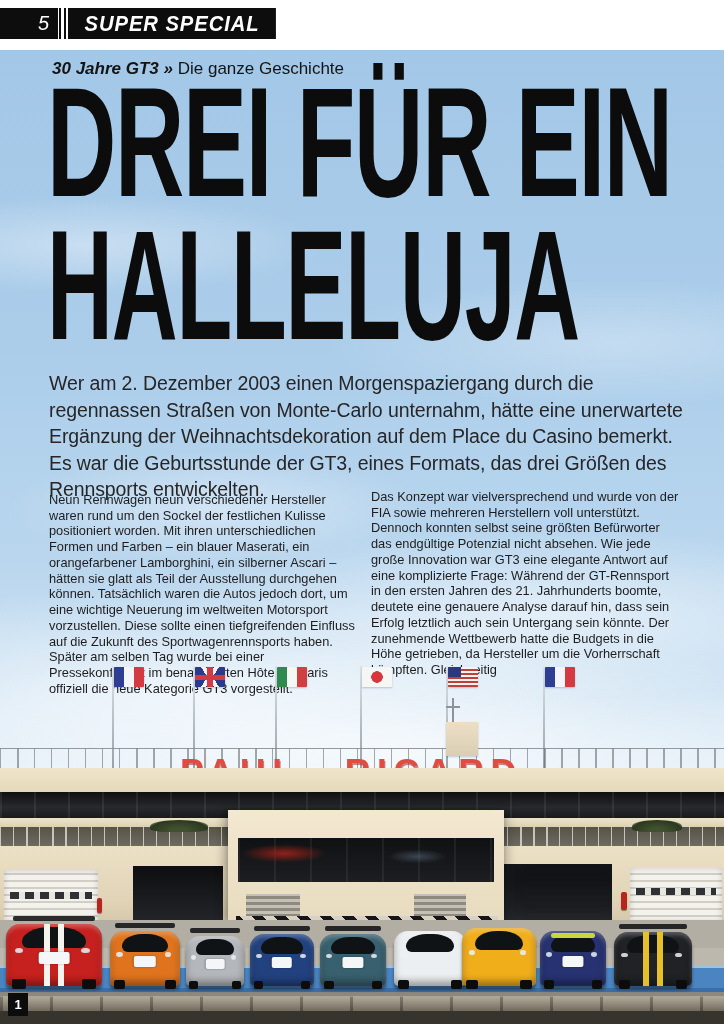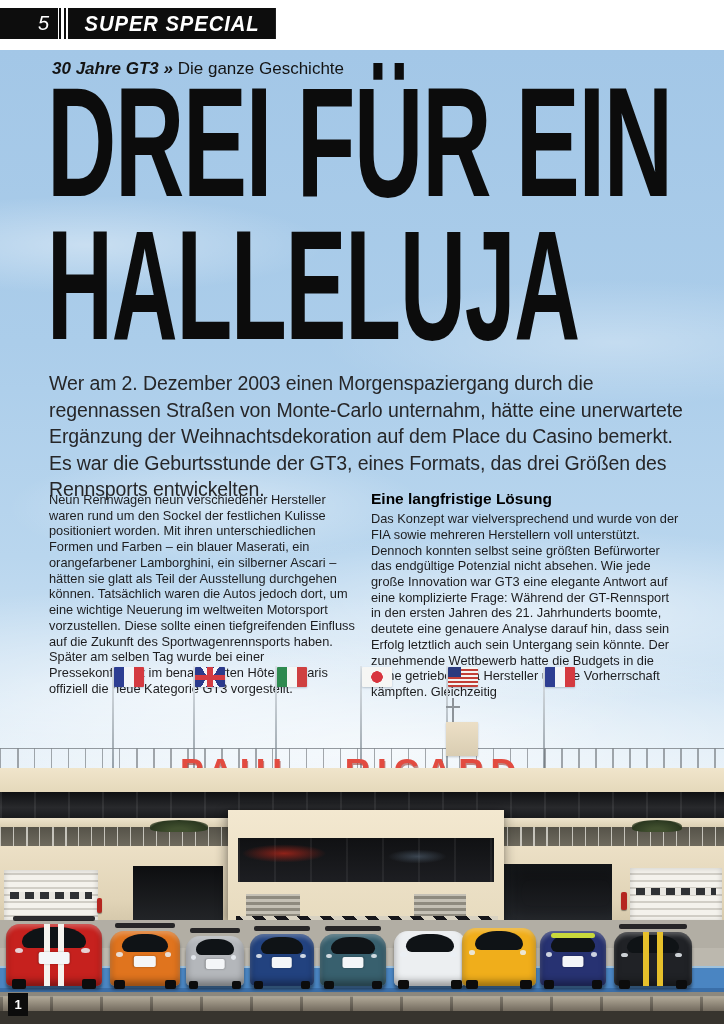--- a/index.html
+++ b/index.html
@@ -177,21 +177,20 @@
   </div>
 
   <div class="abs headline hl1">DREI FÜR EIN</div>
   <div class="abs headline hl2">HALLELUJA</div>
 
   <div class="abs standfirst">Wer am 2. Dezember 2003 einen Morgenspaziergang durch die regennassen Straßen von Monte-Carlo unternahm, hätte eine unerwartete Ergänzung der Weihnachtsdekoration auf dem Place du Casino bemerkt. Es war die Geburtsstunde der GT3, eines Formats, das drei Größen des Rennsports entwickelten.</div>
 
 
   <div class="abs bodycol col1">Neun Rennwagen neun verschiedener Hersteller waren rund um den Sockel der festlichen Kulisse positioniert worden. Mit ihren unterschiedlichen Formen und Farben – ein blauer Maserati, ein orangefarbener Lamborghini, ein silberner Ascari – hätten sie glatt als Teil der Ausstellung durchgehen können. Tatsächlich waren die Autos jedoch dort, um eine wichtige Neuerung im weltweiten Motorsport vorzustellen. Diese sollte einen tiefgreifenden Einfluss auf die Zukunft des Sportwagenrennsports haben. Später am selben Tag wurde bei einer Pressekonferenz im benachbarten Hôtel de Paris offiziell die neue Kategorie GT3 vorgestellt.</div>
   <div class="abs bodycol col2">
-    <div class="col-heading">Eine langfristige Lösung</div>
     <div>Das Konzept war vielversprechend und wurde von der FIA sowie mehreren Herstellern voll unterstützt. Dennoch konnten selbst seine größten Befürworter das endgültige Potenzial nicht absehen. Wie jede große Innovation war GT3 eine elegante Antwort auf eine komplizierte Frage: Während der GT-Rennsport in den ersten Jahren des 21. Jahrhunderts boomte, deutete eine genauere Analyse darauf hin, dass sein Erfolg letztlich auch sein Untergang sein könnte. Der zunehmende Wettbewerb hatte die Budgets in die Höhe getrieben, da Hersteller um die Vorherrschaft kämpften. Gleichzeitig</div>
   </div>
 
   <div id="flags-layer">
       <div class="flagpole" style="left: 112px; top: 666px; height: 104px;"></div>
       <div class="flag flag-fr" style="left: 114px; top: 667px;"></div>
       <div class="flagpole" style="left: 193px; top: 666px; height: 104px;"></div>
       <div class="flag flag-uk" style="left: 195px; top: 667px;"></div>
       <div class="flagpole" style="left: 275px; top: 666px; height: 104px;"></div>
       <div class="flag flag-it" style="left: 277px; top: 667px;"></div>

